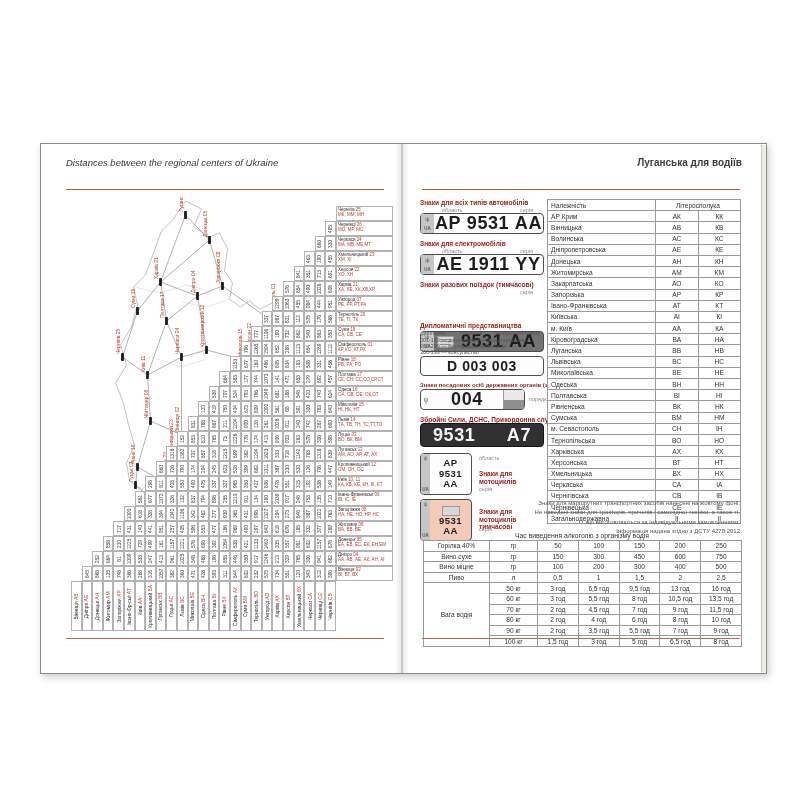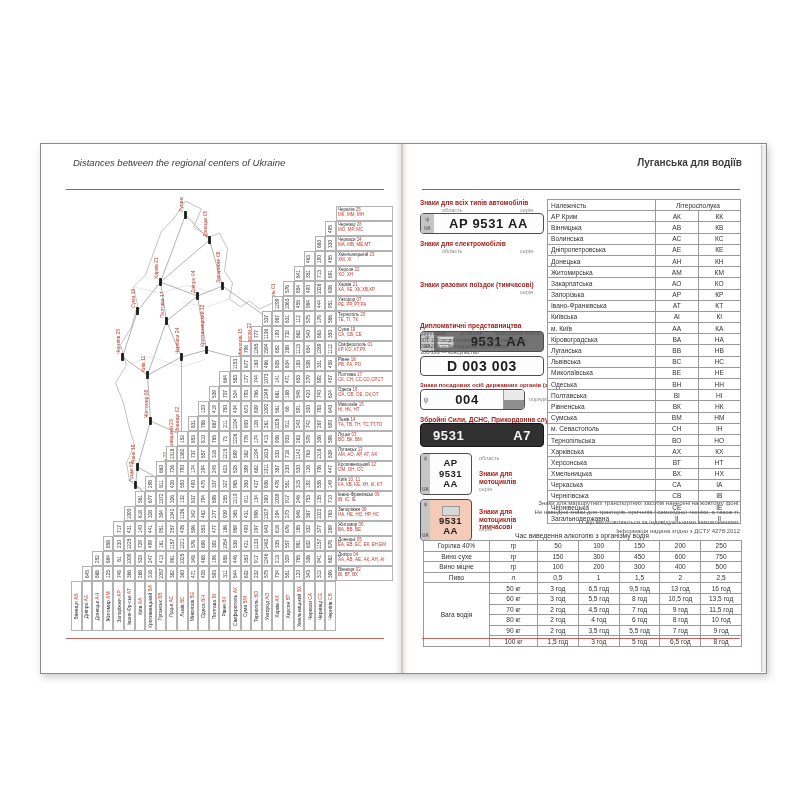--- a/index.html
+++ b/index.html
@@ -10,21 +10,21 @@
           border:1px solid #8e8a86;box-shadow:2px 3px 7px rgba(60,55,50,.25);}
   .gutter{position:absolute;left:354px;top:0;width:14px;height:100%;pointer-events:none;
           background:linear-gradient(to right,rgba(110,100,95,0) 0%,rgba(110,100,95,.14) 40%,rgba(80,72,68,.38) 50%,rgba(110,100,95,.14) 60%,rgba(110,100,95,0) 100%);}
   .edge-right{position:absolute;right:0;top:1px;bottom:1px;width:4px;background:#efedea;border-left:1px solid #c8c4bf;}
 
   .page{position:absolute;top:0;height:100%;}
   .page.left{left:0;width:361px;}
   .page.right{left:361px;width:364px;}
 
   .pg-title{font-size:10px;font-weight:bold;color:#3c3c3c;line-height:1.25;}
-  .pg-sub{font-size:9.5px;font-style:italic;color:#3c3c3c;line-height:1.25;margin-left:7px;}
+  .pg-sub{font-size:9.5px;font-style:italic;color:#3c3c3c;line-height:1.25;}
   .hdr-left{position:absolute;left:25px;top:13px;width:320px;}
   .hdr-right{position:absolute;right:24px;top:13px;width:320px;text-align:right;}
   .rule{position:absolute;height:1.4px;background:#b4574c;}
 
   
   #matrix{position:absolute;left:0;top:0;width:100%;height:100%;}
   .mcell{position:absolute;border:0.5px solid #b3b3b3;box-sizing:border-box;background:#fff;}
   .mcell span{position:absolute;left:50%;top:50%;
               transform:translate(-50%,-50%) rotate(-90deg) scale(.6);
               font-size:8px;color:#3a3a3a;white-space:nowrap;}
@@ -45,21 +45,21 @@
   .rp-lab{position:absolute;font-size:5.5px;color:#8a8a8a;}
   .rp-line{position:absolute;font-size:5.4px;color:#555;}
   .plate{position:absolute;background:#fdfdfd;border:1.5px solid #4d4d4d;border-radius:4px;
          display:flex;align-items:stretch;box-sizing:border-box;}
   .plate.pink{background:#737373;margin-top:36px;}
   .band{width:13px;background:#c6c6c6;border-radius:2px 0 0 2px;display:flex;flex-direction:column;
         align-items:center;justify-content:space-between;padding:2px 0;box-sizing:border-box;flex:0 0 13px;}
   .band .emb{font-size:6px;color:#585858;line-height:1;}
   .band .ua{font-size:4.5px;font-weight:bold;color:#585858;line-height:1;}
   .pnum{flex:1;display:flex;align-items:center;justify-content:center;font-weight:bold;
-        color:#1d1d1d;letter-spacing:.6px;font-size:13px;}
+        color:#1d1d1d;letter-spacing:.6px;font-size:18px;}
   .plate.black{background:#303030;border-color:#151515;}
   .plate.black .pnum{color:#f4f4f4;justify-content:space-between;padding:0 12px;}
   .rband{width:20px;flex:0 0 20px;display:flex;flex-direction:column;border-left:.5px solid #9a9a9a;
          border-radius:0 2px 2px 0;overflow:hidden;}
   .rband .t{flex:1;background:#e9e9e9;}
   .rband .b{flex:1;background:#8f8f8f;}
   .tbox{width:17px;height:12px;background:#d8d8d8;border:.5px solid #999;align-self:center;margin-left:3px;
         display:flex;flex-direction:column;justify-content:center;gap:1.5px;padding:2px;box-sizing:border-box;flex:0 0 17px;}
   .tbox i{display:block;height:1px;background:#8c8c8c;}
   .emb-lone{width:10px;flex:0 0 10px;display:flex;align-items:center;justify-content:center;
@@ -1332,20 +1332,27 @@
       <div class="band">
         <span class="emb">ψ</span>
         <span class="ua">UA</span>
       </div>
       <div class="pnum">АР 9531 АА</div>
     </div>
 
     <div class="rp-head" style="left:18px;top:96px;">Знаки для електромобілів</div>
     <div class="rp-lab" style="left:40px;top:104px;">область</div>
     <div class="rp-lab" style="left:118px;top:104px;">серія</div>
+    <div class="plate" style="left:18px;top:110px;width:124px;height:21px;">
+      <div class="band">
+        <span class="emb">ψ</span>
+        <span class="ua">UA</span>
+      </div>
+      <div class="pnum">АЕ 1911 YY</div>
+    </div>
 
     <div class="rp-head" style="left:18px;top:137px;">Знаки разових поїздок (тимчасові)</div>
     <div class="rp-lab" style="left:118px;top:145px;">серія</div>
     <div class="plate pink" style="left:18px;top:151px;width:124px;height:21px;">
       <div class="band">
         <span class="emb">ψ</span>
         <span class="ua">UA</span>
       </div>
       <div class="tbox">
           <i></i>

